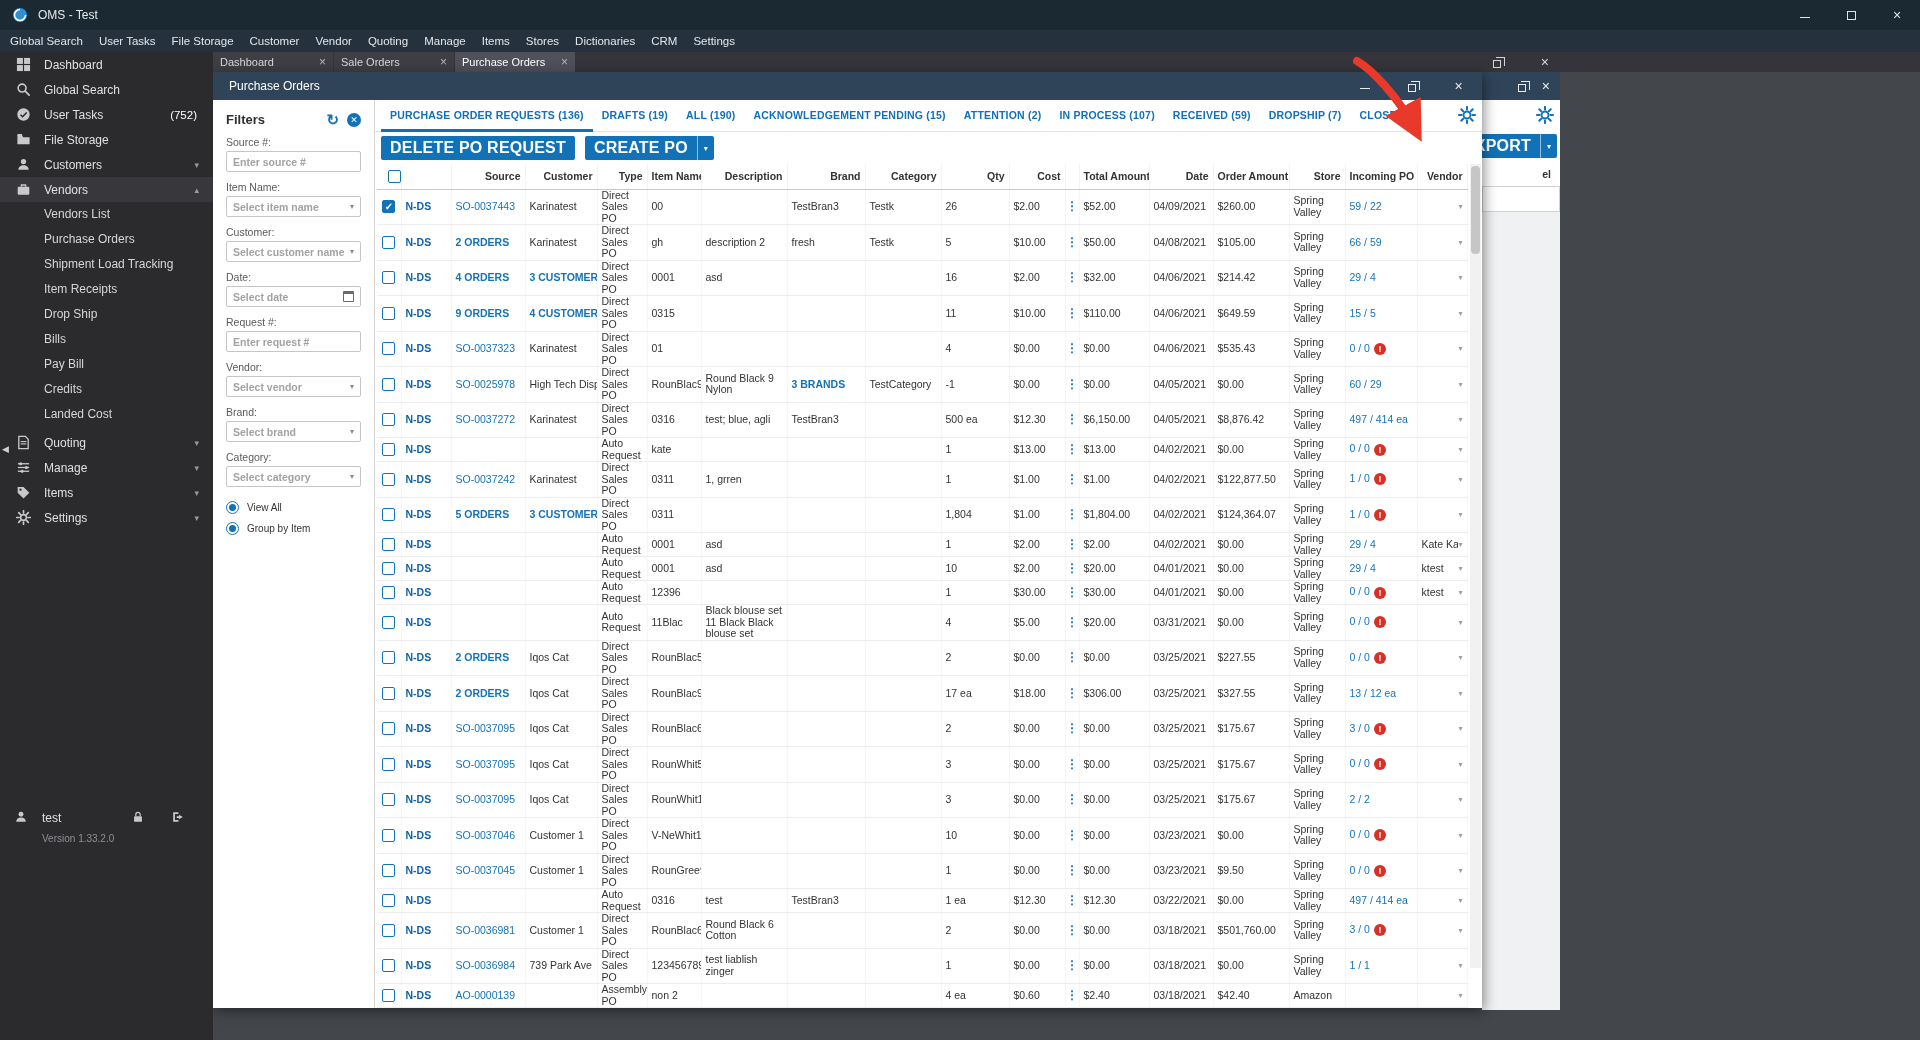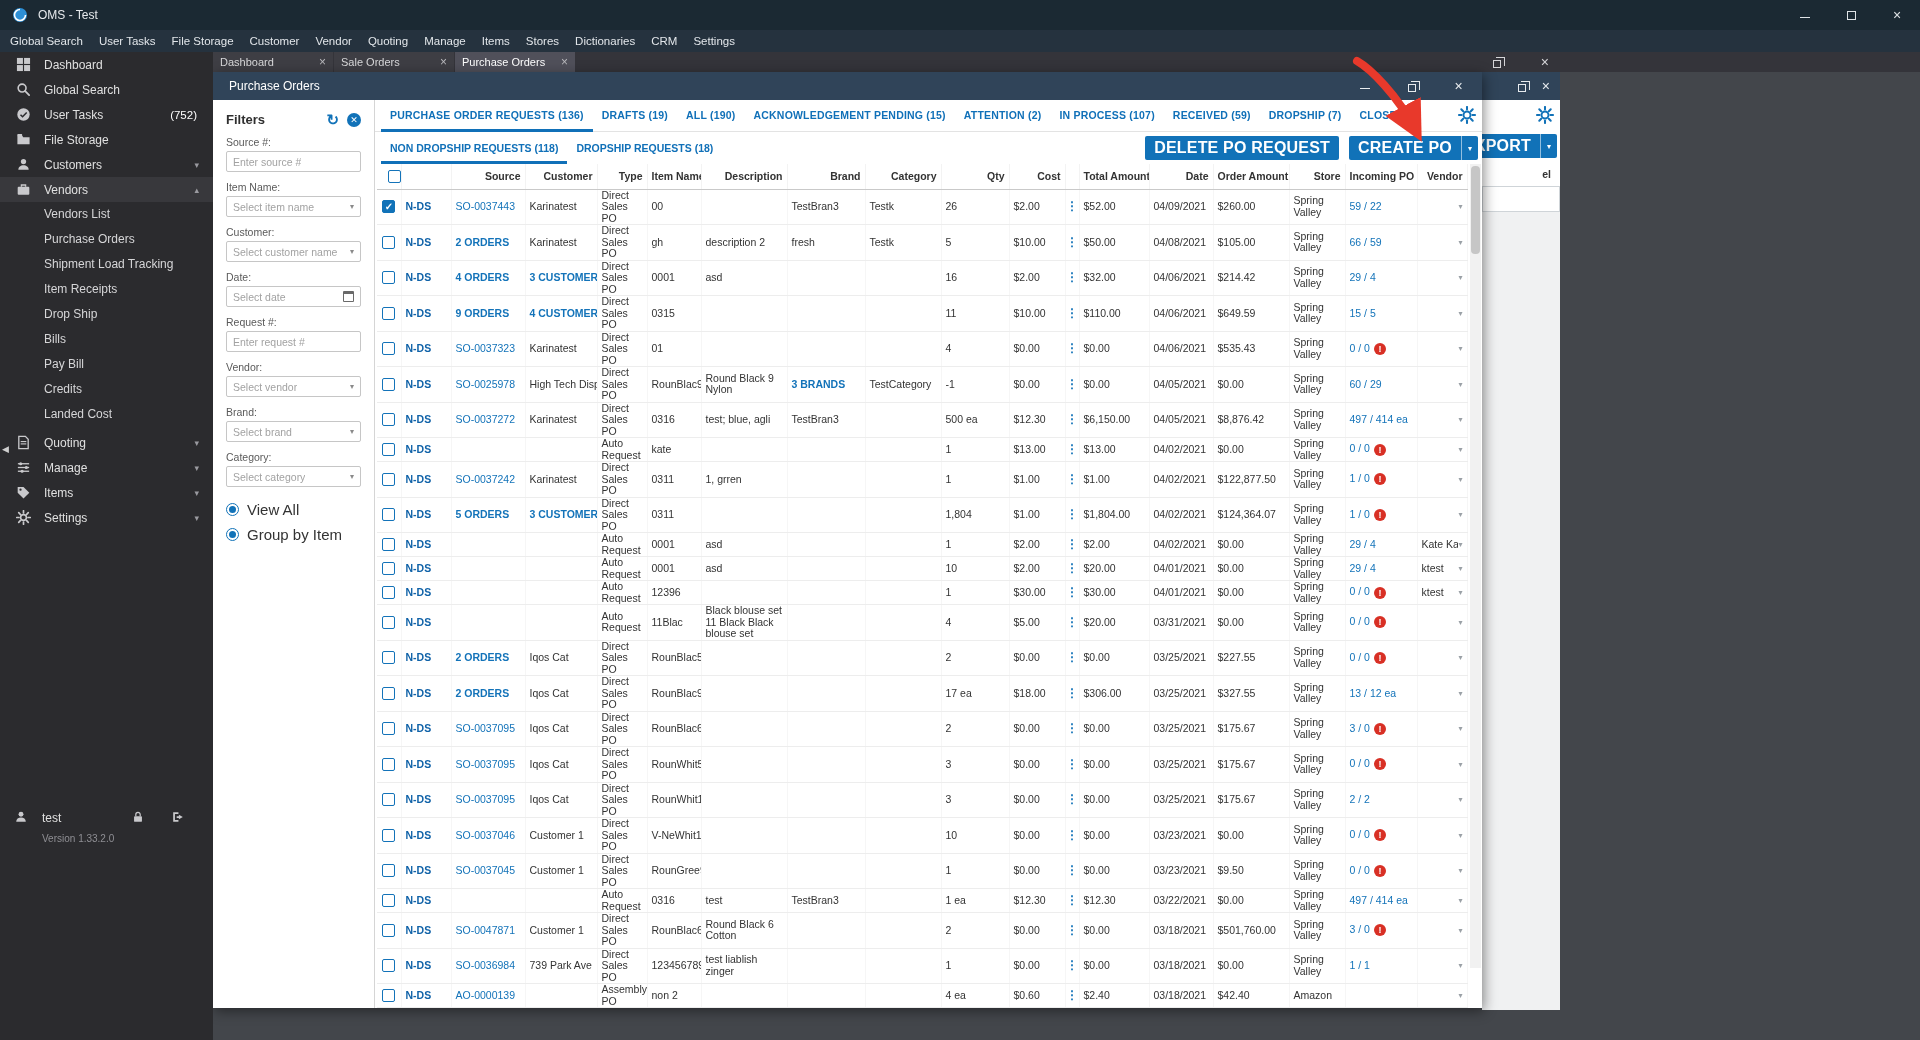--- a/index.html
+++ b/index.html
@@ -76,28 +76,28 @@
 
 #filters{width:162px;border-right:1px solid #d5d5d5;padding:12px 13px;background:#fff;flex:none;}
 #filters-header{display:flex;align-items:center;}
 #filters-title{font-size:13px;font-weight:bold;color:#2f2f2f;}
 #filters-icons{margin-left:auto;display:flex;gap:8px;align-items:center;}
 #refresh-icon{color:#1172b8;font-size:15px;font-weight:bold;line-height:14px;}
 #clear-icon{width:14px;height:14px;border-radius:50%;background:#1172b8;color:#fff;font-size:9px;display:flex;align-items:center;justify-content:center;}
 .ffield{margin-top:9px;}
 .flabel{font-size:10.5px;color:#5a5a5a;margin-bottom:3px;}
 .fbox{height:21px;border:1px solid #c6c6c6;border-radius:2px;display:flex;align-items:center;justify-content:space-between;padding:0 6px;background:#fff;}
-.fph{font-size:10.5px;color:#a2a2a2;white-space:nowrap;overflow:hidden;}
+.fph{font-size:10.5px;color:#a2a2a2;white-space:nowrap;overflow:hidden;font-weight:bold;}
 .fchev{color:#8a8a8a;font-size:8px;margin-left:4px;flex:none;}
 .fcal{width:11px;height:11px;border:1px solid #6a6a6a;border-top-width:3px;border-radius:1px;flex:none;margin-left:4px;}
 #filter-toggles{margin-top:14px;}
 .toggle{display:flex;align-items:center;margin-top:8px;}
 .radio{width:13px;height:13px;border-radius:50%;border:1px solid #1172b8;position:relative;flex:none;}
 .radio.on::after{content:"";position:absolute;inset:2px;border-radius:50%;background:#1172b8;}
-.toggle-label{font-size:15px;color:#333;margin-left:8px;}
+.toggle-label{font-size:10px;color:#333;margin-left:8px;}
 
 
 #grid-area{flex:1;position:relative;background:#fff;}
 #main-tabs{height:32px;display:flex;align-items:flex-end;border-bottom:1px solid #e3e3e3;padding:0 26px 0 6px;position:relative;}
 .ptab{font-size:10.5px;font-weight:bold;color:#1070b8;padding:0 9px 8px;letter-spacing:.2px;border-bottom:3px solid transparent;margin-bottom:-1px;white-space:nowrap;}
 .ptab.active{border-bottom-color:#1070b8;}
 #main-gear{position:absolute;right:6px;top:6px;}
 #sub-row{height:32px;display:flex;align-items:center;justify-content:space-between;padding:0 4px 0 6px;}
 #sub-tabs-list{display:flex;height:100%;align-items:flex-end;}
 .stab{font-size:10.5px;font-weight:bold;color:#1070b8;padding:0 9px 7px;border-bottom:3px solid transparent;white-space:nowrap;}
@@ -494,24 +494,20 @@
                     <line x1="12.8" y1="8" x2="15.2" y2="8"></line>
                     <line x1="2.9" y1="2.9" x2="4.6" y2="4.6"></line>
                     <line x1="11.4" y1="11.4" x2="13.1" y2="13.1"></line>
                     <line x1="2.9" y1="13.1" x2="4.6" y2="11.4"></line>
                     <line x1="11.4" y1="4.6" x2="13.1" y2="2.9"></line>
                   </g>
                 </svg>
               </span>
           </div>
           <div id="sub-row">
-            <span id="sub-tabs-list">
-                <span class="stab active">NON DROPSHIP REQUESTS (118)</span>
-                <span class="stab">DROPSHIP REQUESTS (18)</span>
-              </span>
             <span id="action-buttons">
               <span class="action-btn">
                 <span class="btn-blue">DELETE PO REQUEST</span>
               </span>
               <span class="action-btn">
                 <span class="btn-blue">CREATE PO</span>
                 <span class="btn-dd">▾</span>
               </span>
             </span>
           </div>
@@ -1106,21 +1102,21 @@
                     <td class="c-vendor">
                       <span class="vwrap">
                         <span class="vtext"></span>
                         <span class="vchev">▾</span>
                       </span>
                     </td>
                   </tr>
                   <tr>
                     <td class="c-cb"><span class="cb"></span></td>
                     <td class="c-nds"><span class="nds">N-DS</span></td>
-                    <td class="c-source"><span class="lnk">SO-0047871</span></td>
+                    <td class="c-source"><span class="lnk">SO-0036981</span></td>
                     <td class="c-customer"><span>Customer 1</span></td>
                     <td class="c-type">Direct Sales PO</td>
                     <td class="c-item">RounBlac60</td>
                     <td class="c-desc">Round Black 6 Cotton</td>
                     <td class="c-brand"></td>
                     <td class="c-category"></td>
                     <td class="c-qty">2</td>
                     <td class="c-cost">$0.00</td>
                     <td class="c-dots"><span class="dots">⋮</span></td>
                     <td class="c-total">$0.00</td>

